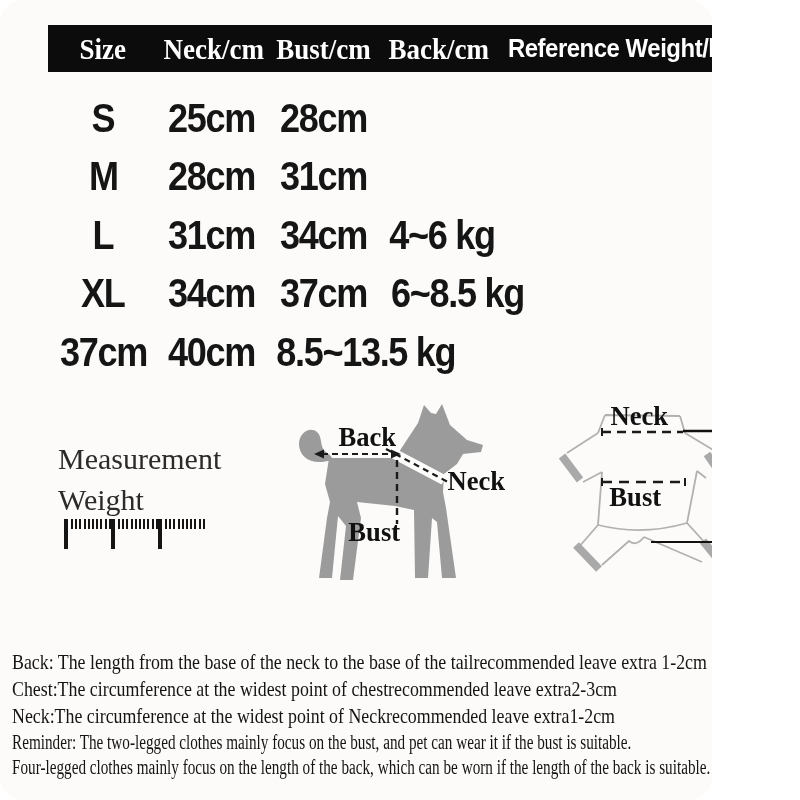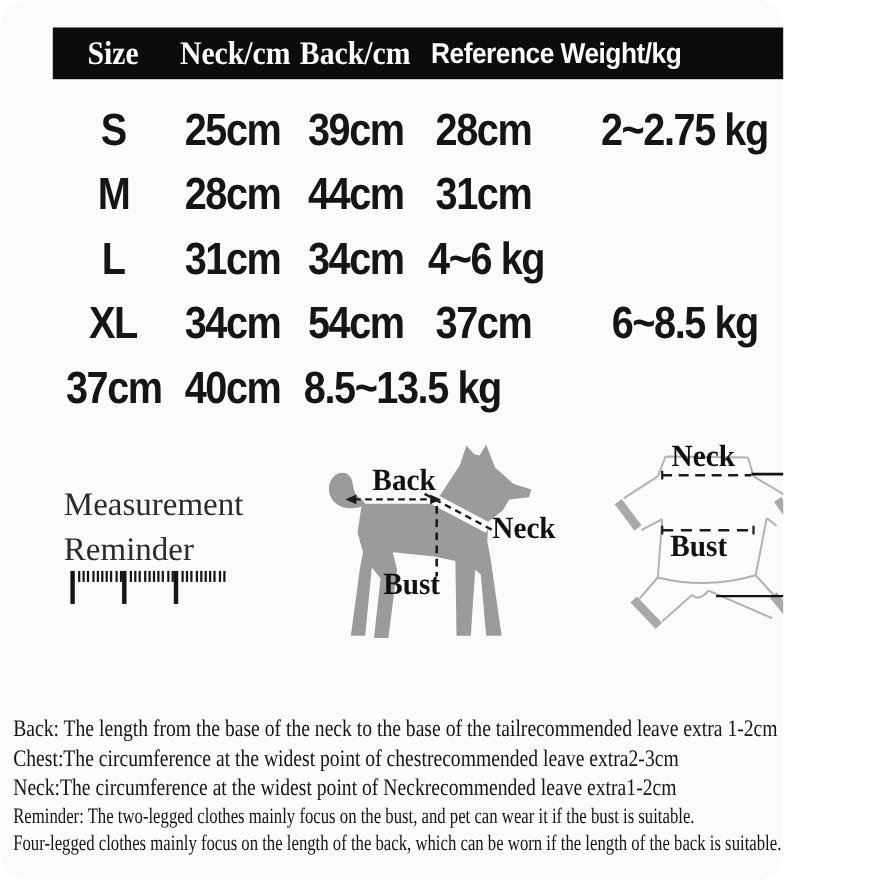--- a/index.html
+++ b/index.html
@@ -48,61 +48,58 @@
   .note.small{font-size:20px;height:25px;line-height:25px;transform:scaleX(.76);}
 </style>
 </head>
 <body>
 
 <div class="page">
 
   <header class="thead">
     <div class="hcell hserif"><span>Size</span></div>
     <div class="hcell hserif"><span>Neck/cm</span></div>
+    <div class="hcell hserif"><span>Bust/cm</span></div>
     <div class="hcell hserif"><span>Back/cm</span></div>
     <div class="hcell hsans"><span>Reference Weight/kg</span></div>
   </header>
 
   <main class="tbody">
       <div class="trow">
         <div class="cell"><span class="cnum">S</span></div>
         <div class="cell"><span class="cnum">25cm</span></div>
-        <div class="cell"><span class="cnum">39cm</span></div>
         <div class="cell"><span class="cnum">28cm</span></div>
-        <div class="cell"><span class="cnum">2~2.75 kg</span></div>
       </div>
       <div class="trow">
         <div class="cell"><span class="cnum">M</span></div>
         <div class="cell"><span class="cnum">28cm</span></div>
-        <div class="cell"><span class="cnum">44cm</span></div>
         <div class="cell"><span class="cnum">31cm</span></div>
       </div>
       <div class="trow">
         <div class="cell"><span class="cnum">L</span></div>
         <div class="cell"><span class="cnum">31cm</span></div>
         <div class="cell"><span class="cnum">34cm</span></div>
         <div class="cell"><span class="cnum">4~6 kg</span></div>
       </div>
       <div class="trow">
         <div class="cell"><span class="cnum">XL</span></div>
         <div class="cell"><span class="cnum">34cm</span></div>
-        <div class="cell"><span class="cnum">54cm</span></div>
         <div class="cell"><span class="cnum">37cm</span></div>
         <div class="cell"><span class="cnum">6~8.5 kg</span></div>
       </div>
       <div class="trow">
         <div class="cell"><span class="cnum">37cm</span></div>
         <div class="cell"><span class="cnum">40cm</span></div>
         <div class="cell"><span class="cnum">8.5~13.5 kg</span></div>
       </div>
     </main>
 
   <div class="mm-title">
     <div>Measurement</div>
-    <div>Reminder</div>
+    <div>Weight</div>
   </div>
   <div class="ruler">
       <div class="tick major" style="left: 0px;"></div>
       <div class="tick minor" style="left: 7px;"></div>
       <div class="tick minor" style="left: 11.2px;"></div>
       <div class="tick minor" style="left: 15.4px;"></div>
       <div class="tick minor" style="left: 19.6px;"></div>
       <div class="tick minor" style="left: 23.8px;"></div>
       <div class="tick minor" style="left: 28px;"></div>
       <div class="tick minor" style="left: 32.2px;"></div>

